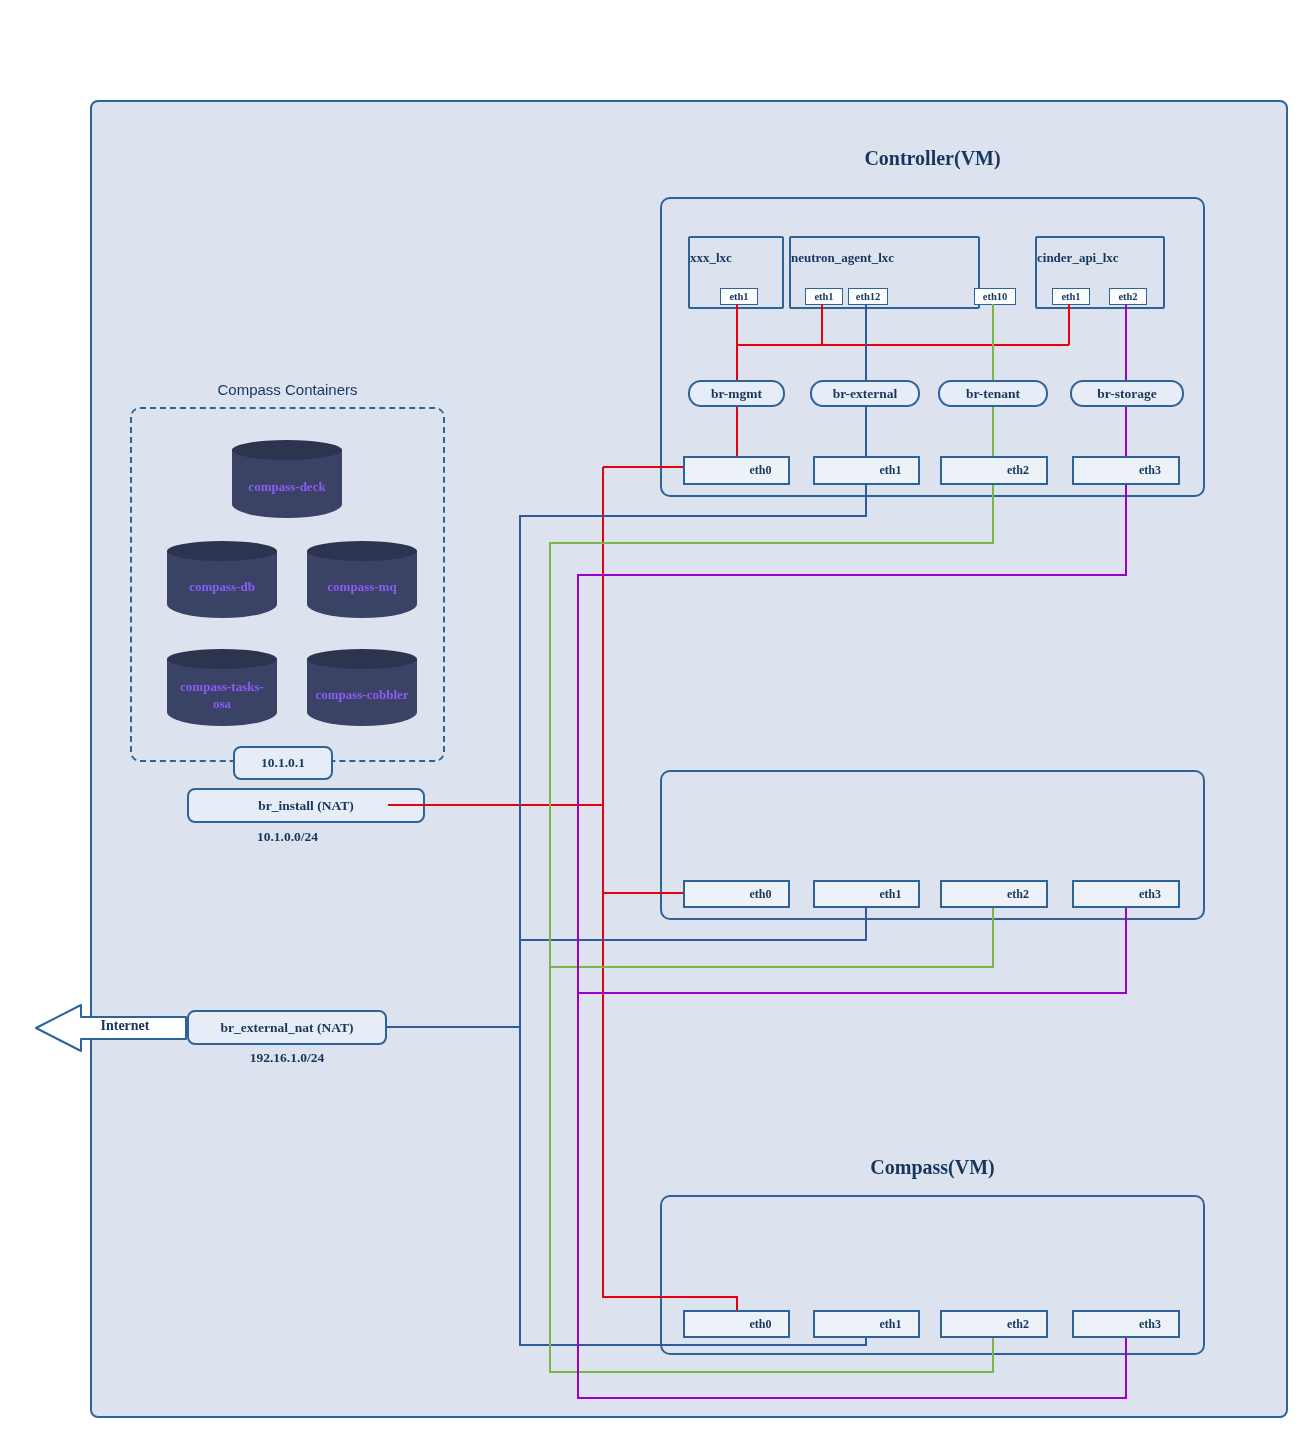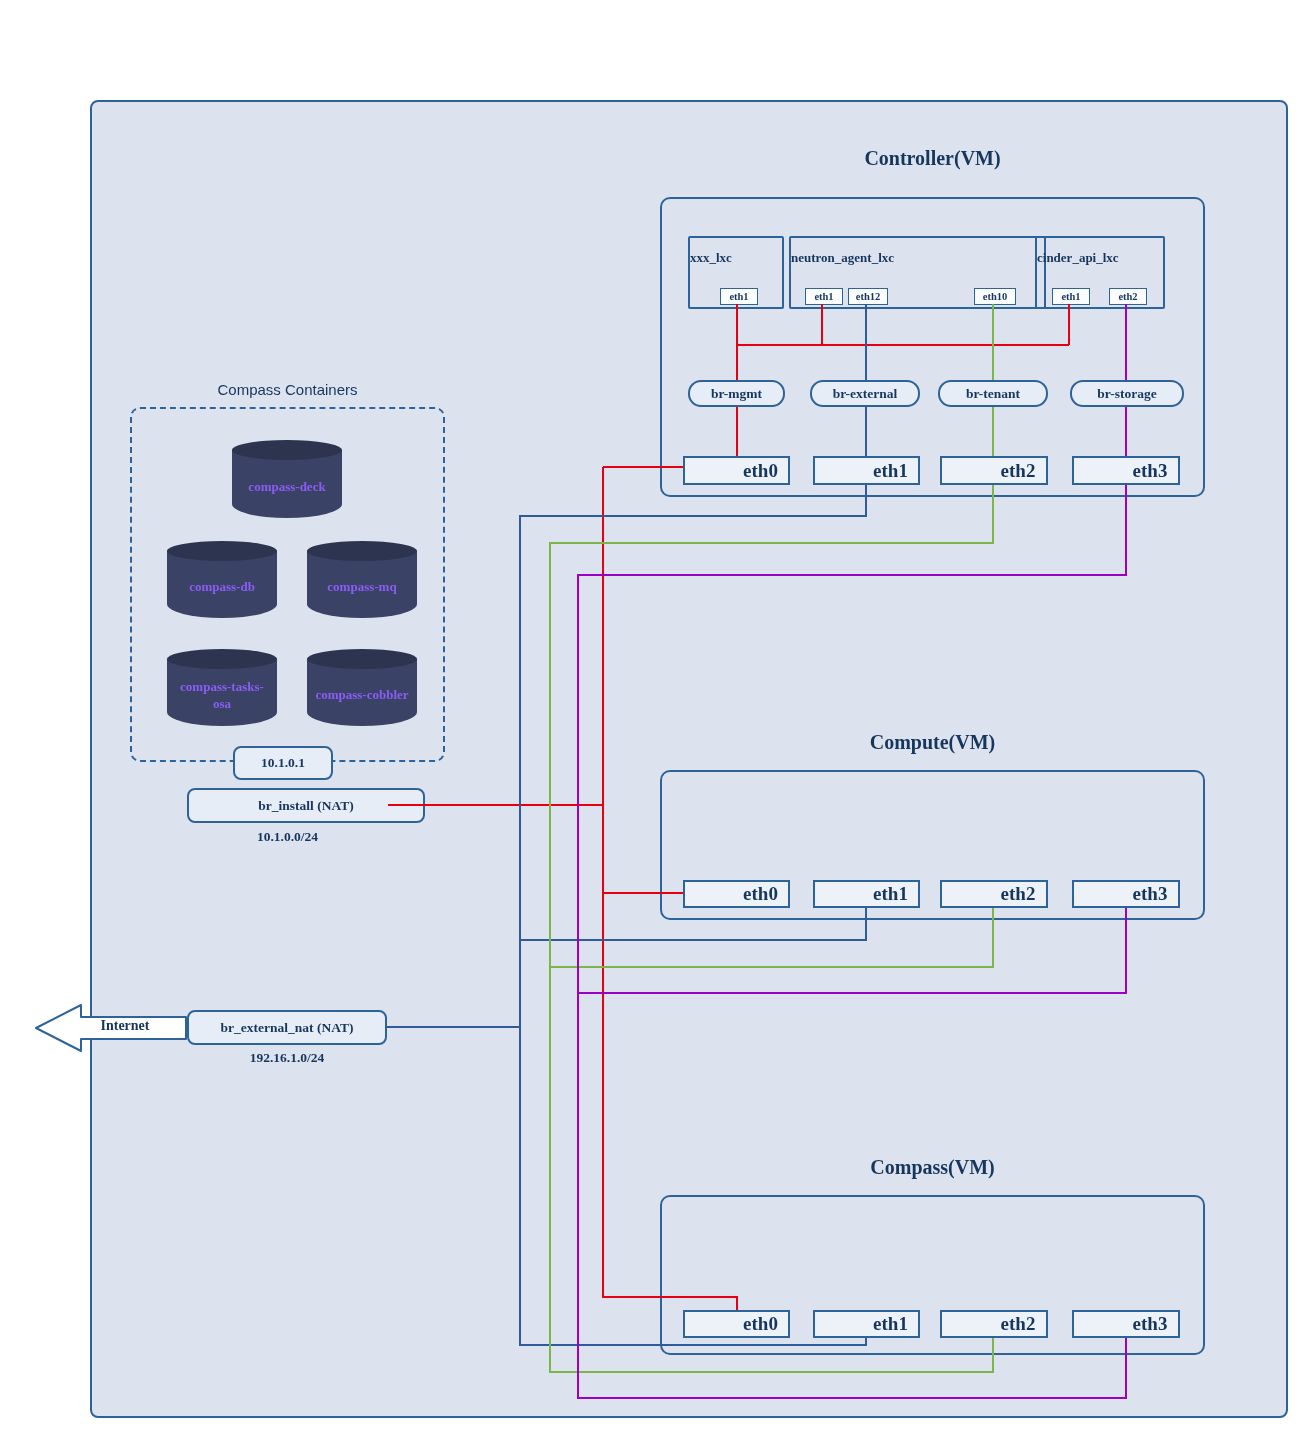--- a/index.html
+++ b/index.html
@@ -27,21 +27,21 @@
           border:1px solid var(--border,#2e6399); font-size:10.5px; font-weight:bold;
           text-align:center; line-height:15px; }
 
   .bridge { position:absolute; height:27px; background:var(--bridge-fill,#e7edf7);
             border:2px solid var(--border,#2e6399); border-radius:13px;
             font-weight:bold; font-size:13.5px;
             display:flex; align-items:center; justify-content:center; }
 
   .nic { position:absolute; height:29px; background:var(--nic-fill,#edf2f9);
          border:2px solid var(--border,#2e6399);
-         font-weight:bold; font-size:19px;
+         font-weight:bold; font-size:12px;
          display:flex; align-items:center; justify-content:center;padding-left:48px; }
 
   .compass-box { position:absolute; left:130px; top:407px; width:315px; height:355px;
                  border:2px dashed var(--border,#2e6399); border-radius:10px; }
   .compass-label { position:absolute; left:130px; top:381px; width:315px; text-align:center;
                    font-family:"Liberation Sans","DejaVu Sans",sans-serif; font-size:15px; }
 
   .cyl { position:absolute; }
   .cyl-body { position:absolute; left:0; right:0; top:10px; bottom:0;
               background:var(--cylinder-body,#3a4266);
@@ -112,21 +112,21 @@
   <div class="subnet" style="left:187px;top:829px;width:201px">10.1.0.0/24</div>
 
   <div class="vm-label" style="left:660px;top:147px;width:545px">Controller(VM)</div>
   <div class="vm-box" style="left:660px;top:197px;width:545px;height:300px"></div>
 
   <div class="lxc" style="left:688px;top:236px;width:96px;height:73px">
     <div class="lxc-name">xxx_lxc</div>
     <div class="port" style="left:30px;top:50px;width:38px">eth1</div>
   </div>
 
-  <div class="lxc" style="left:789px;top:236px;width:257px;height:73px">
+  <div class="lxc" style="left:789px;top:236px;width:191px;height:73px">
     <div class="lxc-name">neutron_agent_lxc</div>
     <div class="port" style="left:14px;top:50px;width:38px">eth1</div>
     <div class="port" style="left:57px;top:50px;width:40px">eth12</div>
     <div class="port" style="left:183px;top:50px;width:42px">eth10</div>
   </div>
 
   <div class="lxc" style="left:1035px;top:236px;width:130px;height:73px">
     <div class="lxc-name">cinder_api_lxc</div>
     <div class="port" style="left:15px;top:50px;width:38px">eth1</div>
     <div class="port" style="left:72px;top:50px;width:38px">eth2</div>
@@ -135,21 +135,20 @@
   <div class="bridge" style="left:688px;top:380px;width:97px">br-mgmt</div>
   <div class="bridge" style="left:810px;top:380px;width:110px">br-external</div>
   <div class="bridge" style="left:938px;top:380px;width:110px">br-tenant</div>
   <div class="bridge" style="left:1070px;top:380px;width:114px">br-storage</div>
 
   <div class="nic" style="left:683px;top:456px;width:107px">eth0</div>
   <div class="nic" style="left:813px;top:456px;width:107px">eth1</div>
   <div class="nic" style="left:940px;top:456px;width:108px">eth2</div>
   <div class="nic" style="left:1072px;top:456px;width:108px">eth3</div>
 
-  <div class="vm-label" style="left:660px;top:731px;width:545px">Compute(VM)</div>
   <div class="vm-box" style="left:660px;top:770px;width:545px;height:150px"></div>
 
   <div class="nic" style="left:683px;top:880px;width:107px;height:28px">eth0</div>
   <div class="nic" style="left:813px;top:880px;width:107px;height:28px">eth1</div>
   <div class="nic" style="left:940px;top:880px;width:108px;height:28px">eth2</div>
   <div class="nic" style="left:1072px;top:880px;width:108px;height:28px">eth3</div>
 
   <svg class="arrow-svg" width="152" height="50" viewBox="0 0 152 50">
     <polygon points="1,25 46,2 46,14 151,14 151,36 46,36 46,48" fill="#ffffff" stroke="var(--border,#2e6399)" stroke-width="2" stroke-linejoin="round"></polygon>
   </svg>

